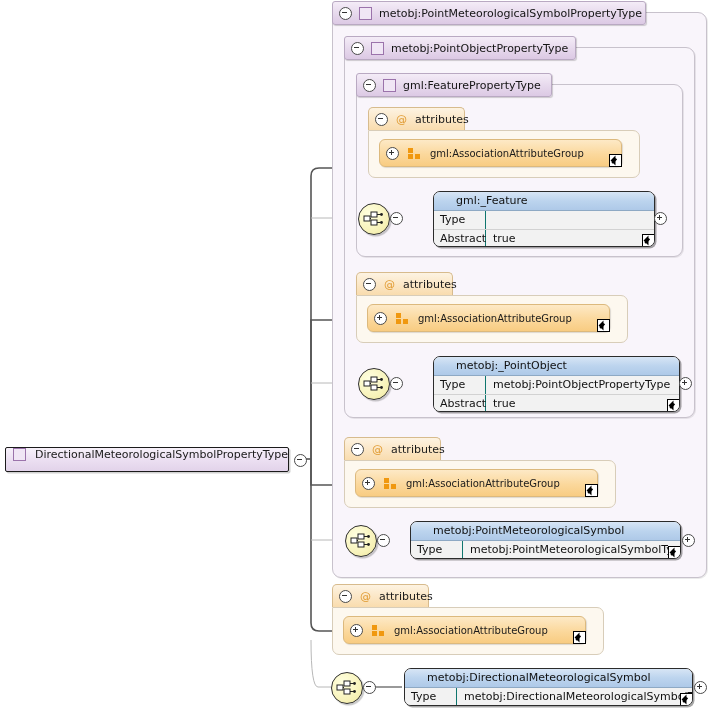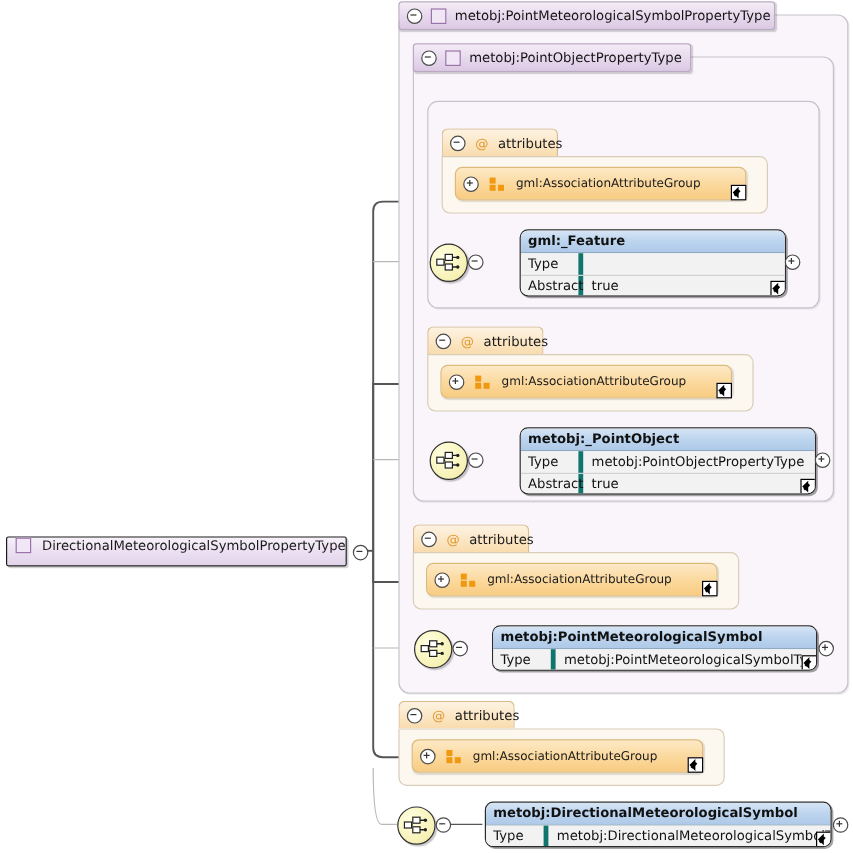--- a/index.html
+++ b/index.html
@@ -180,43 +180,42 @@
     border: 1px solid #2b2b2b;
     border-radius: 7px;
     background: #f3f3f3;
     overflow: hidden;
     z-index: 6;
     box-shadow: 1.5px 1.5px 0 rgba(0,0,0,0.35);
   }
   .elem .e-hdr {
     height: 18px;
     line-height: 18px;
-    padding-left: 6px;
+    padding-left: 22px;
     font-size: 11px;
     color: #111;
     background: linear-gradient(to bottom, #d7e5f5 0%, #bcd4ee 50%, #aec9e8 100%);
     border-bottom: 1px solid #8ea9c4;
     white-space: nowrap;
-    font-weight: bold;
   }
   .elem .e-row {
     height: 18px;
     line-height: 18px;
     display: flex;
     font-size: 11px;
     border-bottom: 1px solid #d2d2d2;
     background: #f2f2f2;
     white-space: nowrap;
   }
   .elem .e-row:last-child { border-bottom: none; }
   .elem .e-k {
     width: 52px;
     padding-left: 6px;
     box-sizing: border-box;
-    border-right: 4px solid #0f766e;
+    border-right: 1px solid #0f766e;
     color: #111;
     flex: 0 0 auto;
   }
   .elem .e-v { padding-left: 7px; color: #111; }
 
   
   .mg {
     position: absolute;
     width: 30px; height: 30px;
     border-radius: 50%;
@@ -287,20 +286,25 @@
   </div>
 
   <div class="panel" style="left:344px; top:47px; width:351px; height:371px;"></div>
   <div class="panel-hdr" style="left:344px; top:36px; width:232px;">
     <span class="pm"></span>
     <span class="ct-icon"></span>
     <span class="lbl">metobj:PointObjectPropertyType</span>
   </div>
 
   <div class="panel" style="left:356px; top:84px; width:327px; height:173px;"></div>
+  <div class="panel-hdr" style="left:356px; top:73px; width:196px;">
+    <span class="pm"></span>
+    <span class="ct-icon"></span>
+    <span class="lbl">gml:FeaturePropertyType</span>
+  </div>
 
   <div class="attrs-tab" style="left:368px; top:107px; width:97px;">
     <span class="pm"></span>
     <span class="at">@</span>
     <span class="lbl">attributes</span>
   </div>
   <div class="attrs-body" style="left:368px; top:130px; width:272px; height:48px;"></div>
   <div class="ag-box" style="left:379px; top:139px; width:243px;">
     <span class="pm plus"></span>
     <span class="ag-icon">

